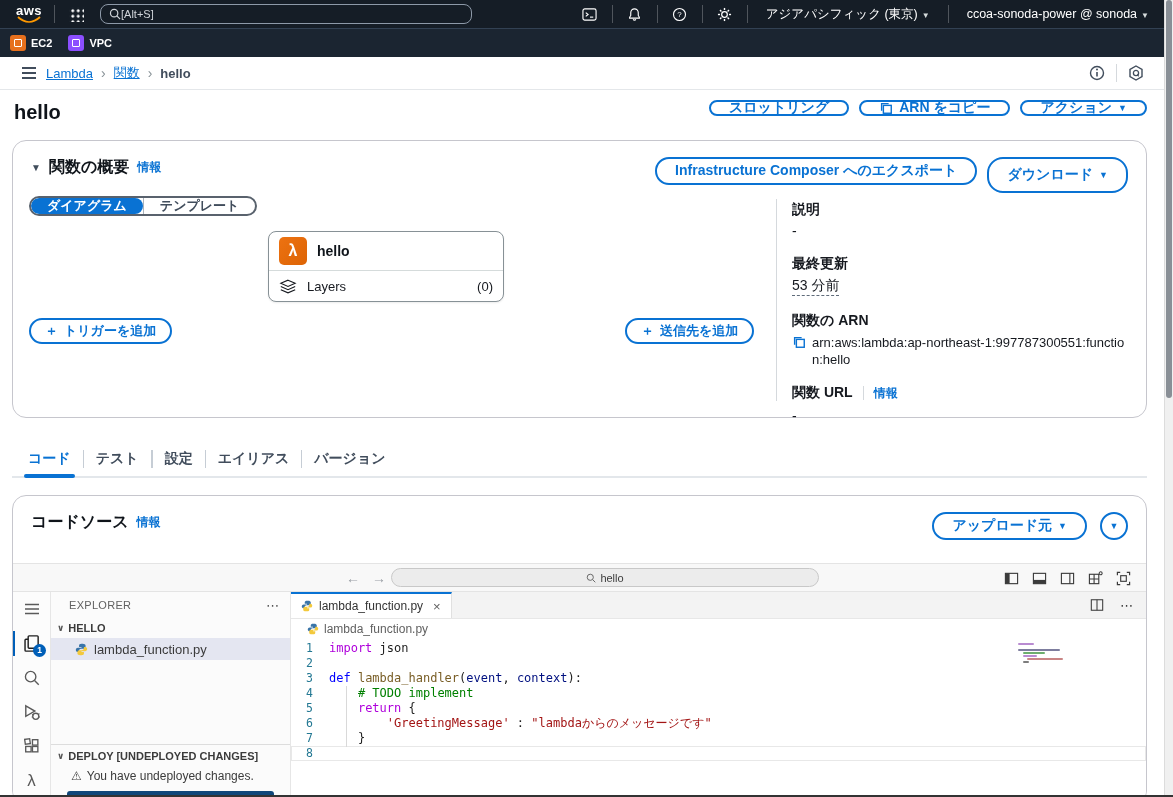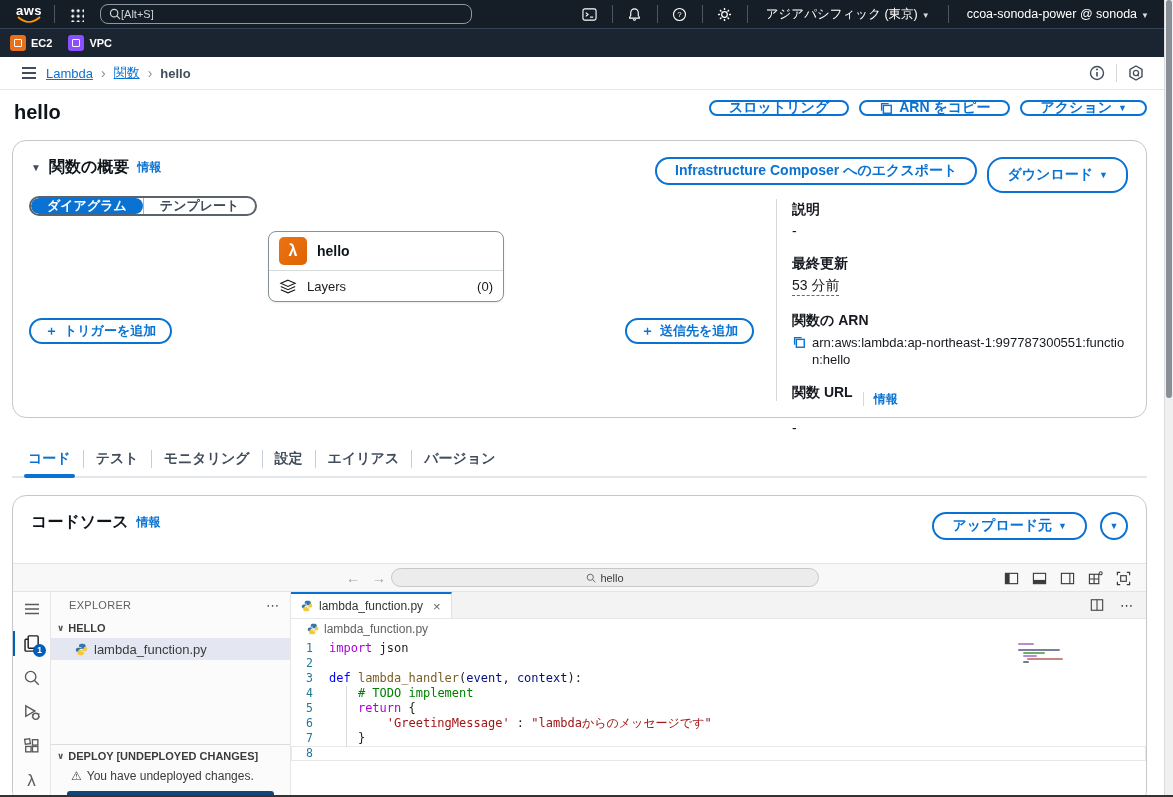--- a/index.html
+++ b/index.html
@@ -367,34 +367,33 @@
       <span class="copy">
         <svg width="14" height="14" viewBox="0 0 16 16">
             <rect x="5" y="5" width="9" height="9" fill="none" stroke="#0972d3" stroke-width="1.6"></rect>
             <path d="M11 3H3v8" fill="none" stroke="#0972d3" stroke-width="1.6"></path>
           </svg>
       </span>
       <span class="arn-text">arn:aws:lambda:ap-northeast-1:997787300551:function:hello</span>
     </div>
 
     <div class="url-label-row">
-      <span class="ov-label" style="margin-bottom:12px;">関数 URL</span>
+      <span class="ov-label" style="margin-bottom:0;">関数 URL</span>
       <span class="vd"></span>
       <span class="info-link">情報</span>
     </div>
     <div class="ov-value">-</div>
   </div>
 </div>
 
 <div class="tabsrow" id="tabsrow">
     <div class="tab active">コード</div>
     <div class="tab-sep"></div>
     <div class="tab">テスト</div>
     <div class="tab-sep"></div>
-    <div class="tab">モニタリング</div>
     <div class="tab-sep"></div>
     <div class="tab">設定</div>
     <div class="tab-sep"></div>
     <div class="tab">エイリアス</div>
     <div class="tab-sep"></div>
     <div class="tab">バージョン</div>
   </div>
 
 <div class="card" id="code-card">
   <div class="card-head">

